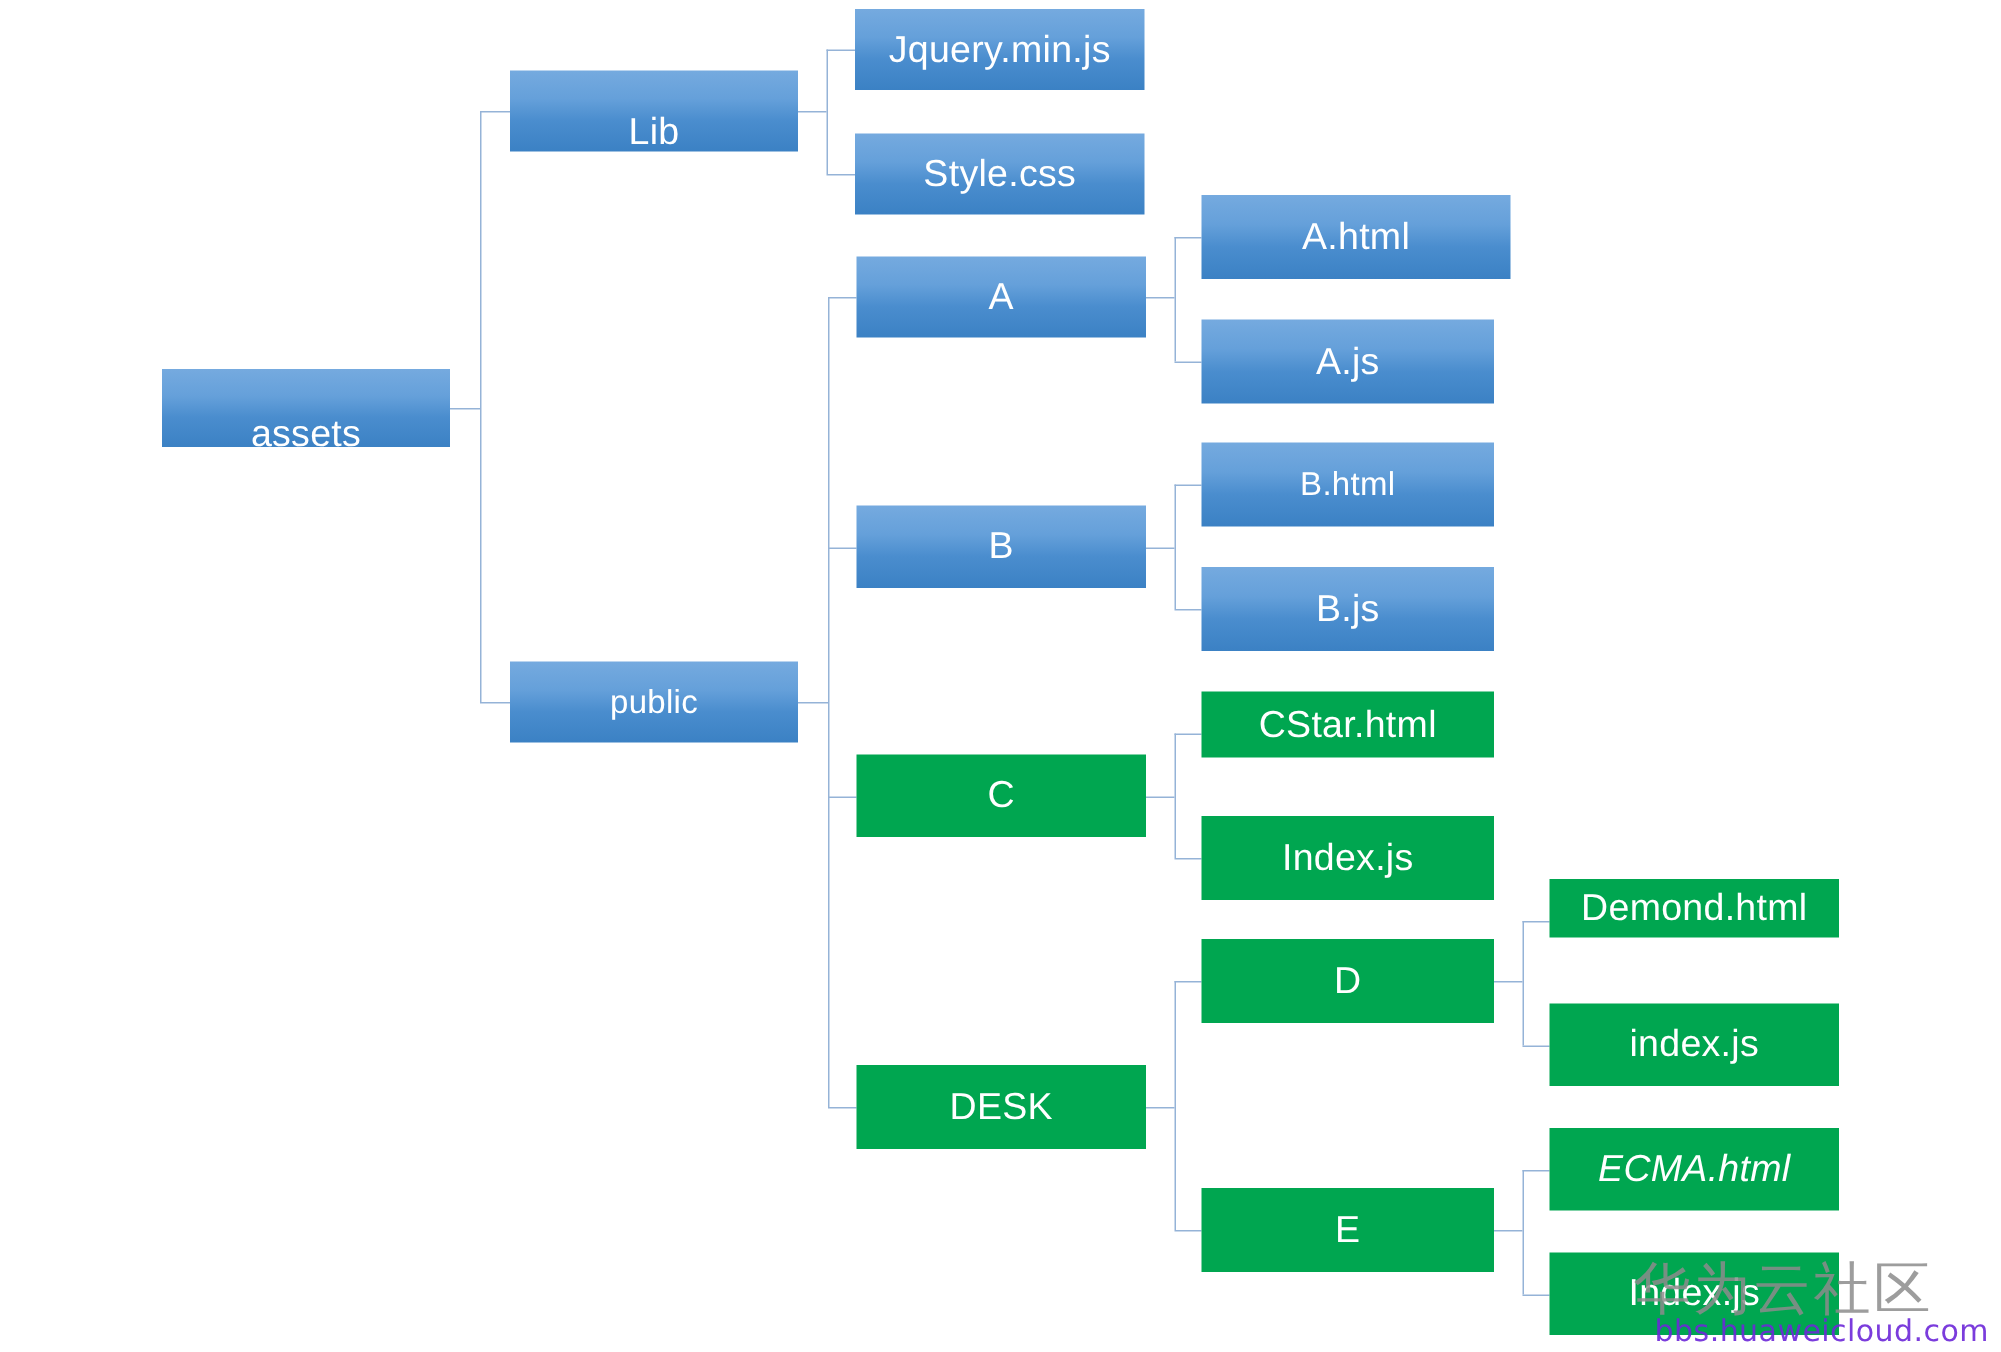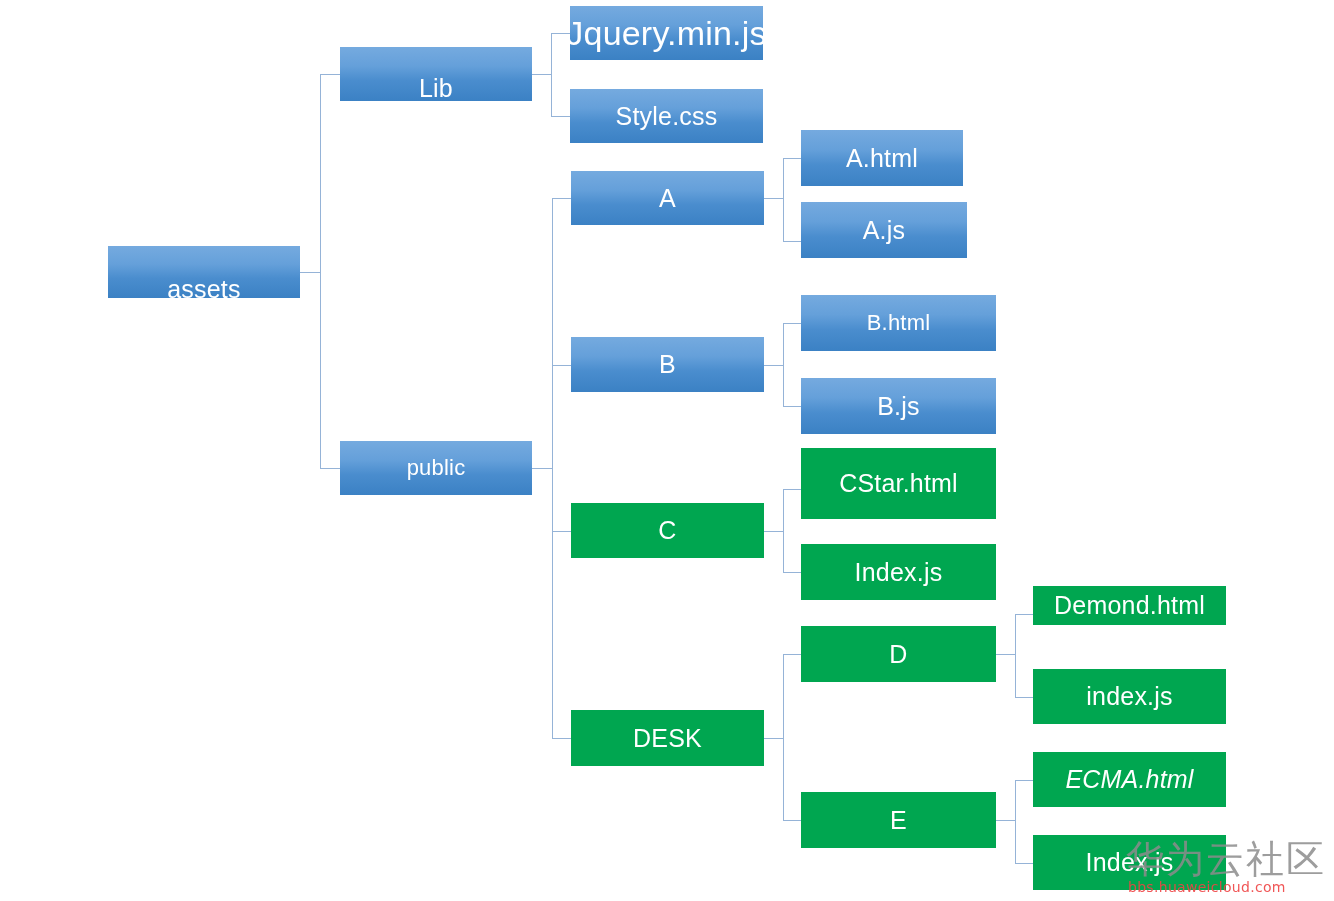--- a/index.html
+++ b/index.html
@@ -63,27 +63,27 @@
     font-family: "DejaVu Sans", sans-serif;
     font-size: 38px;
     line-height: 38px;
     color: #8c8c8c;
     opacity: 0.85;
     letter-spacing: 2px;
   }
   #watermark .wm-url {
     display: block;
     font-family: "DejaVu Sans", sans-serif;
-    font-size: 14px;
+    font-size: 20px;
     line-height: 16px;
-    color: #ef4444;
+    color: #6d28d9;
     opacity: 0.9;
     letter-spacing: 0.3px;
     margin-top: 1px;
-    margin-left: 2px;
+    margin-left: 14px;
   }
 </style>
 </head>
 <body>
 
 <div id="canvas">
   <div id="connectors">
       <div class="hline" style="left: 300px; top: 272px; width: 20px;"></div>
       <div class="vline" style="left: 320px; top: 74px; height: 394px;"></div>
       <div class="hline" style="left: 320px; top: 74px; width: 20px;"></div>
@@ -127,50 +127,50 @@
       <div class="node blue" style="left: 108px; top: 246px; width: 192px; height: 52px;">
         <span class="label" style="font-size: 25px; margin-top: 34px;">assets</span>
       </div>
       <div class="node blue" style="left: 340px; top: 47px; width: 192px; height: 54px; align-items: flex-end;">
         <span class="label" style="font-size: 25px;">Lib</span>
       </div>
       <div class="node blue" style="left: 340px; top: 441px; width: 192px; height: 54px;">
         <span class="label" style="font-size: 22px;">public</span>
       </div>
       <div class="node blue" style="left: 570px; top: 6px; width: 193px; height: 54px;">
-        <span class="label" style="font-size: 34px;">Jquery.min.js</span>
+        <span class="label" style="font-size: 25px;">Jquery.min.js</span>
       </div>
       <div class="node blue" style="left: 570px; top: 89px; width: 193px; height: 54px;">
         <span class="label" style="font-size: 25px;">Style.css</span>
       </div>
       <div class="node blue" style="left: 571px; top: 171px; width: 193px; height: 54px;">
         <span class="label" style="font-size: 25px;">A</span>
       </div>
       <div class="node blue" style="left: 571px; top: 337px; width: 193px; height: 55px;">
         <span class="label" style="font-size: 25px;">B</span>
       </div>
       <div class="node green" style="left: 571px; top: 503px; width: 193px; height: 55px;">
         <span class="label" style="font-size: 25px;">C</span>
       </div>
       <div class="node green" style="left: 571px; top: 710px; width: 193px; height: 56px;">
         <span class="label" style="font-size: 25px;">DESK</span>
       </div>
-      <div class="node blue" style="left: 801px; top: 130px; width: 162px; height: 56px;">
+      <div class="node blue" style="left: 801px; top: 130px; width: 206px; height: 56px;">
         <span class="label" style="font-size: 25px;">A.html</span>
       </div>
-      <div class="node blue" style="left: 801px; top: 202px; width: 166px; height: 56px; align-items: center;">
+      <div class="node blue" style="left: 801px; top: 213px; width: 195px; height: 56px; align-items: center;">
         <span class="label" style="font-size: 25px;">A.js</span>
       </div>
       <div class="node blue" style="left: 801px; top: 295px; width: 195px; height: 56px;">
         <span class="label" style="font-size: 22px;">B.html</span>
       </div>
       <div class="node blue" style="left: 801px; top: 378px; width: 195px; height: 56px;">
         <span class="label" style="font-size: 25px;">B.js</span>
       </div>
-      <div class="node green" style="left: 801px; top: 448px; width: 195px; height: 71px; text-align: center;">
+      <div class="node green" style="left: 801px; top: 461px; width: 195px; height: 44px; text-align: center;">
         <span class="label" style="font-size: 25px;">CStar.html</span>
       </div>
       <div class="node green" style="left: 801px; top: 544px; width: 195px; height: 56px;">
         <span class="label" style="font-size: 25px;">Index.js</span>
       </div>
       <div class="node green" style="left: 801px; top: 626px; width: 195px; height: 56px;">
         <span class="label" style="font-size: 25px;">D</span>
       </div>
       <div class="node green" style="left: 801px; top: 792px; width: 195px; height: 56px;">
         <span class="label" style="font-size: 25px;">E</span>

